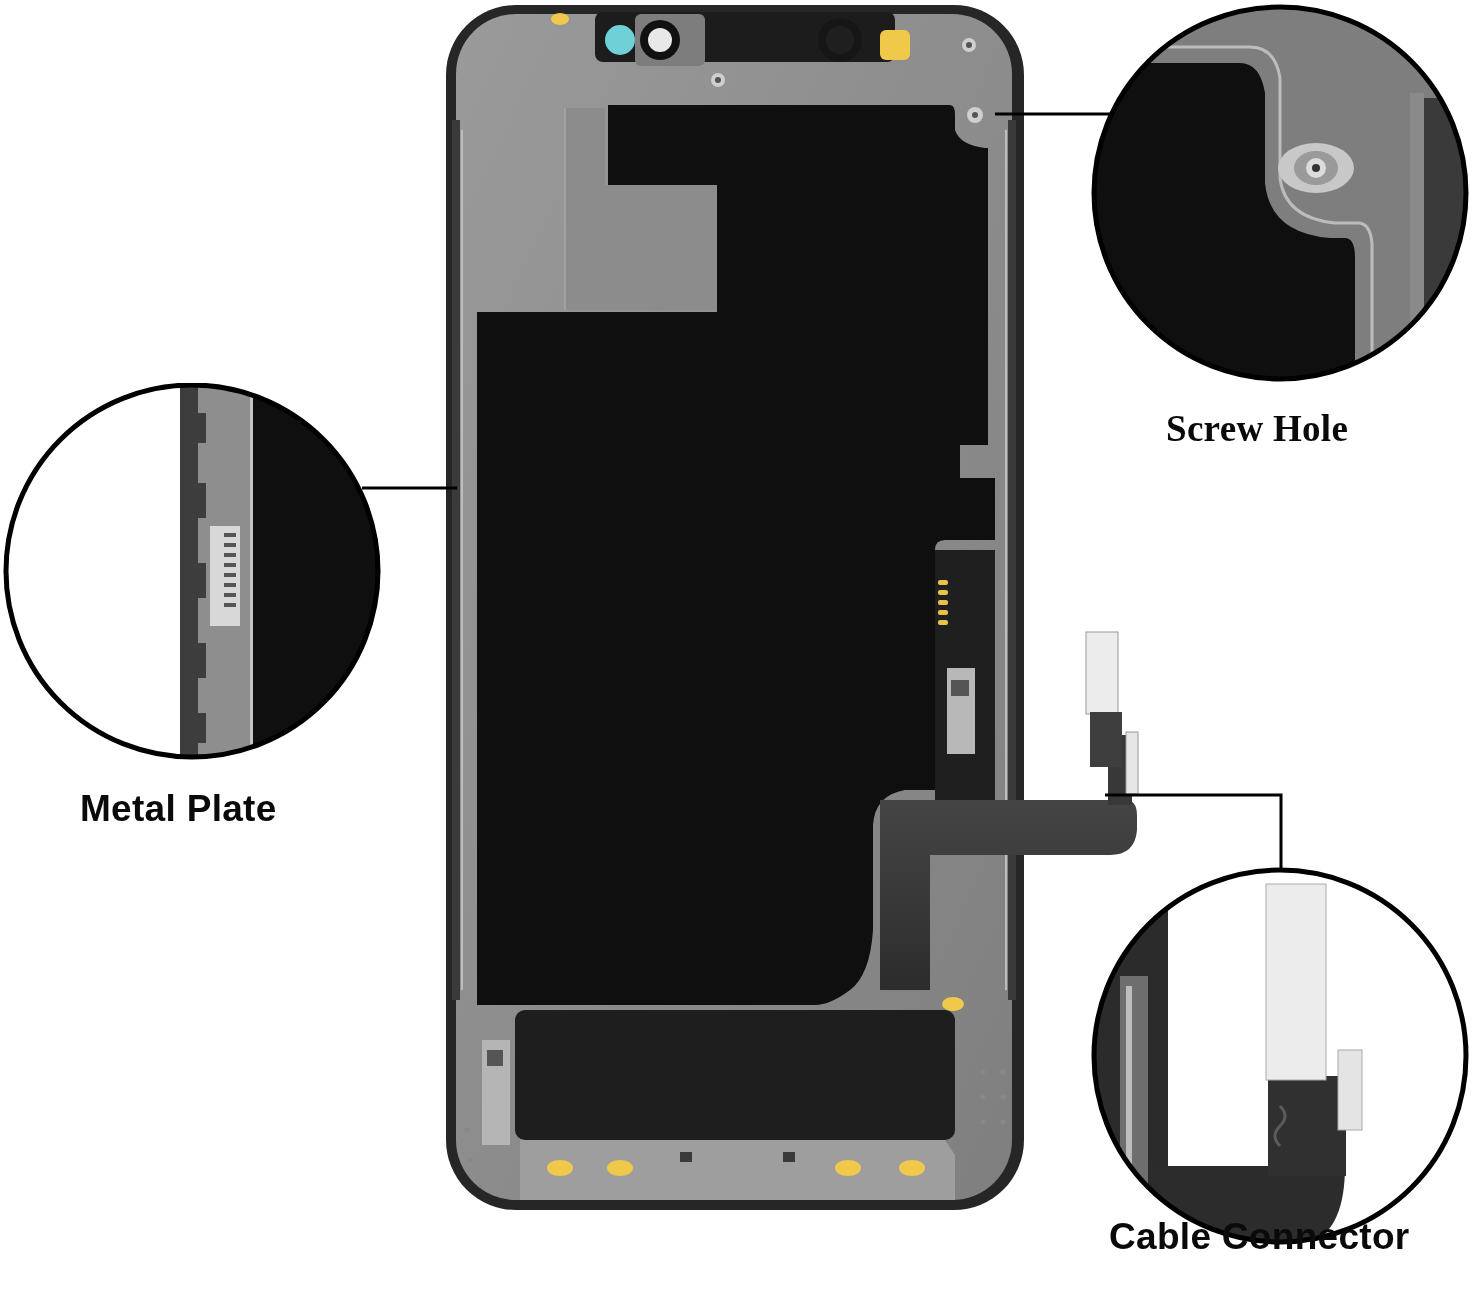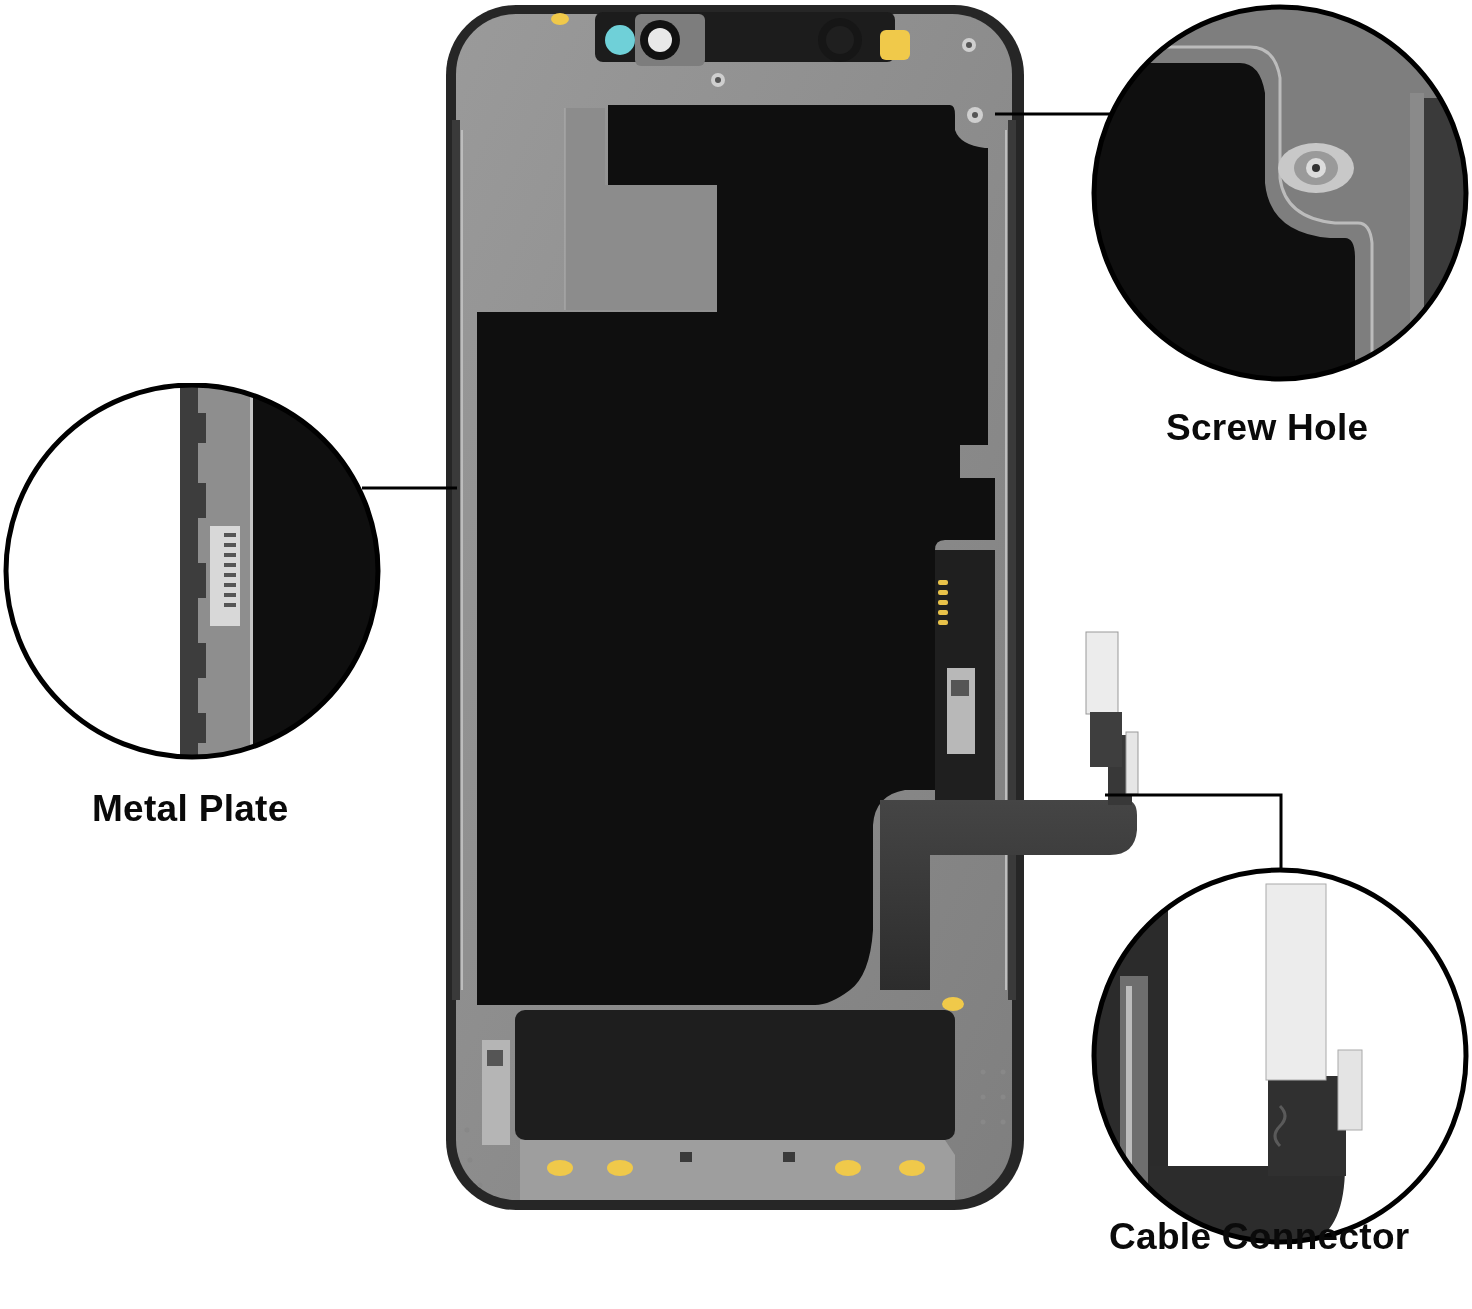--- a/index.html
+++ b/index.html
@@ -144,21 +144,21 @@
       <rect x="320" y="90" width="14" height="290" fill="#8a8a8a"></rect>
 
       <ellipse cx="226" cy="165" rx="38" ry="25" fill="#c8c8c8"></ellipse>
       <ellipse cx="226" cy="165" rx="22" ry="17" fill="#9a9a9a"></ellipse>
       <circle cx="226" cy="165" r="10" fill="#dcdcdc"></circle>
       <circle cx="226" cy="165" r="4" fill="#333"></circle>
     </g>
     <circle cx="190" cy="190" r="186" fill="none" stroke="#000" stroke-width="5"></circle>
   </svg>
 </div>
-<div class="label" style="left:1166px;top:407px;">Screw Hole</div>
+<div class="label" style="left:1166px;top:407px;font-family:Liberation Serif, serif;">Screw Hole</div>
 
 <div class="abs" style="left:2px;top:383px;width:380px;height:380px;">
   <svg width="380" height="380" viewBox="0 0 380 380">
     <defs>
         <clipPath id="c2">
           <circle cx="190" cy="188" r="186"></circle>
         </clipPath>
       </defs>
     <g clip-path="url(#c2)">
       <rect width="380" height="380" fill="#ffffff"></rect>
@@ -183,21 +183,21 @@
           <rect x="222" y="180" width="12" height="4"></rect>
         <rect x="222" y="190" width="12" height="4"></rect>
           <rect x="222" y="200" width="12" height="4"></rect>
         <rect x="222" y="210" width="12" height="4"></rect>
           <rect x="222" y="220" width="12" height="4"></rect>
       </g>
     </g>
     <circle cx="190" cy="188" r="186" fill="none" stroke="#000" stroke-width="5"></circle>
   </svg>
 </div>
-<div class="label" style="left:92px;top:788px;text-align:center;">Metal Plate</div>
+<div class="label" style="left:80px;top:788px;text-align:center;">Metal Plate</div>
 
 <div class="abs" style="left:1090px;top:866px;width:380px;height:380px;">
   <svg width="380" height="380" viewBox="0 0 380 380">
     <defs>
         <clipPath id="c3">
           <circle cx="190" cy="190" r="186"></circle>
         </clipPath>
       </defs>
     <g clip-path="url(#c3)">
       <rect width="380" height="380" fill="#ffffff"></rect>

